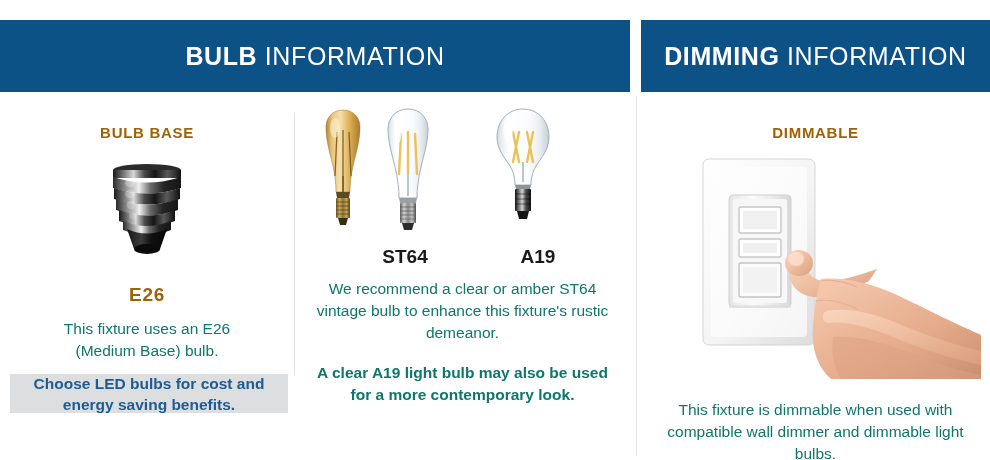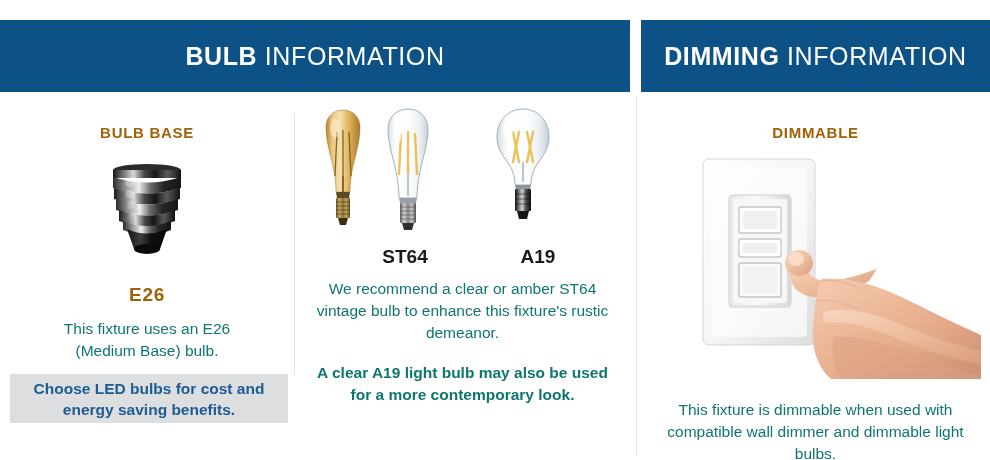--- a/index.html
+++ b/index.html
@@ -64,21 +64,21 @@
   }
   .body-text + .body-text{margin-top:18px;}
 
   .shape-label{
     font-size:19px;font-weight:700;color:#1a1a1a;
     text-align:center;
   }
 
   
   .callout{
-    position:absolute;left:10px;top:374px;width:278px;height:49px;
+    position:absolute;left:10px;top:374px;width:278px;height:39px;
     background:#dcdee0;
     display:flex;align-items:center;justify-content:flex-start;
   }
   .callout-text{
     text-align:center;
     color:#1e5b92;
     font-weight:700;
     font-size:15.5px;
     line-height:21px;
   }

